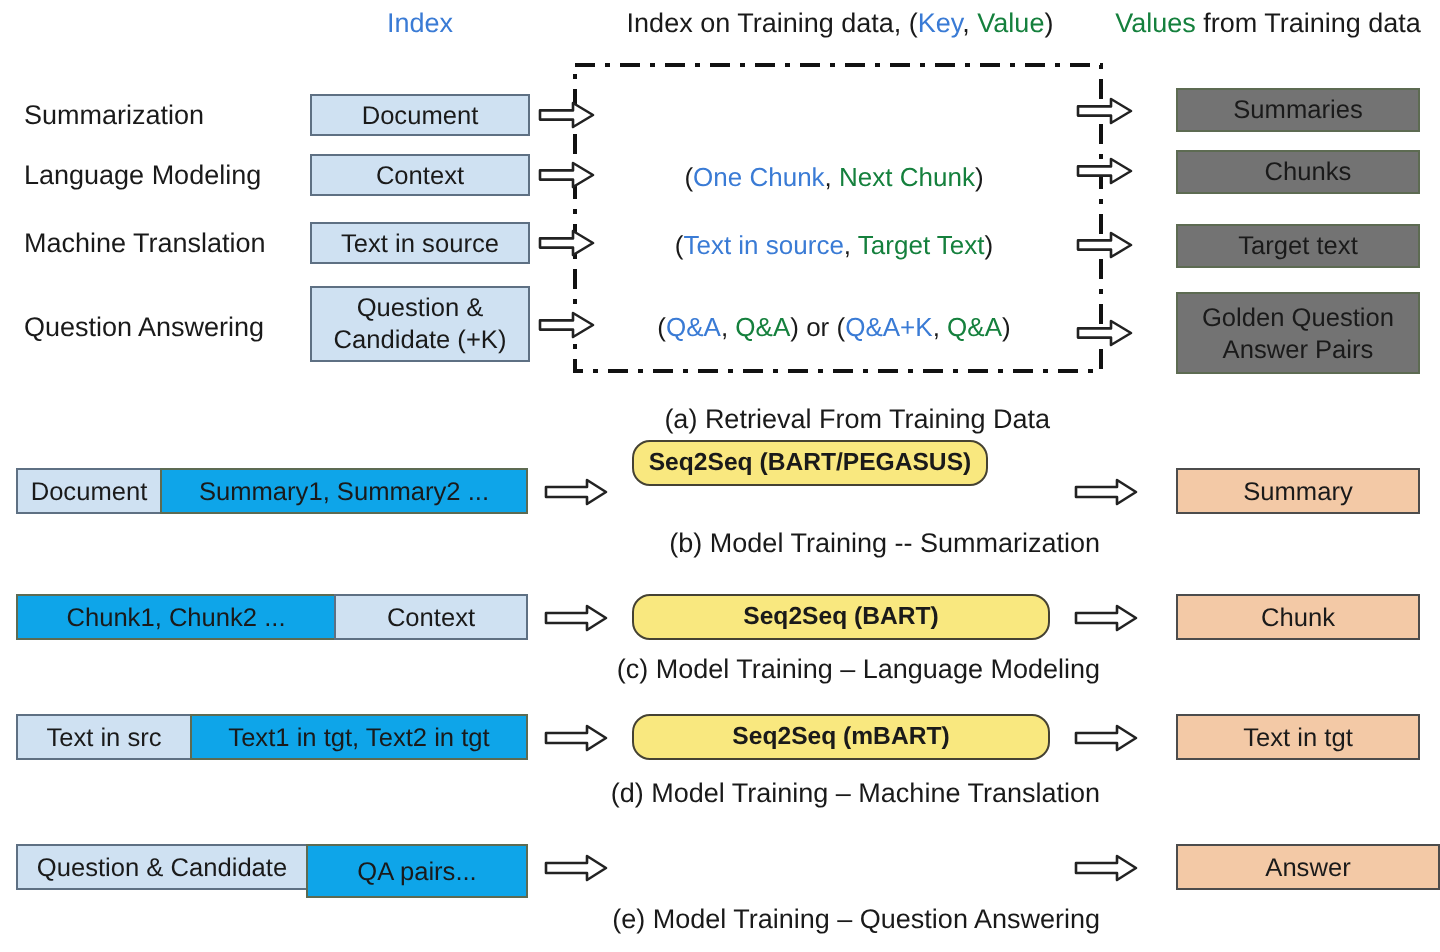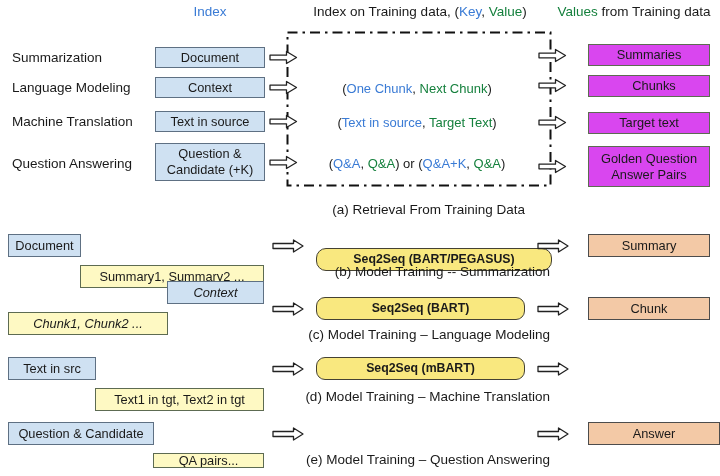--- a/index.html
+++ b/index.html
@@ -11,30 +11,30 @@
   .abs{position:absolute;}
   .hdr{font-size:13.5px;white-space:nowrap;text-align:center;}
   .tasklabel{font-size:13.5px;white-space:nowrap;}
   .pairline{font-size:13px;white-space:nowrap;text-align:center;}
   .cap{font-size:13.5px;white-space:nowrap;text-align:right;}
   .t-blue{color:#3a7bd5;}
   .t-green{color:#15803d;}
   .box{position:absolute;display:flex;align-items:center;justify-content:center;
        text-align:center;box-sizing:border-box;line-height:1.25;}
   .qbox{background:#cfe1f2;border:1.4px solid #5e7083;font-size:12.8px;}
-  .vbox{background:#d946ef;border:1.4px solid #5d6b52;font-size:12.8px;}
+  .vbox{background:#737373;border:1.4px solid #5d6b52;font-size:12.8px;}
   .mbox{background:#f9e87f;border:1.5px solid #454233;border-radius:9px;
         font-weight:bold;font-size:12.3px;}
   .obox{background:#f3c9a6;border:1.4px solid #4c4c4c;font-size:12.8px;}
   .cells{position:absolute;display:flex;box-sizing:border-box;}
   .cell{display:flex;align-items:center;justify-content:center;text-align:center;
         box-sizing:border-box;font-size:12.8px;white-space:nowrap;overflow:hidden;}
   .cell + .cell{margin-left:-1px;}
   .cellb{background:#cfe1f2;border:1.4px solid #5e7083;}
-  .cellg{background:#fef9c3;border:1.4px solid #5d6b52;margin-top:31px;}
+  .cellg{background:#0ea5e9;border:1.4px solid #5d6b52;}
   svg.icon{position:absolute;display:block;}
 </style>
 </head>
 <body>
 
 <div class="canvas">
 
   <div class="abs hdr t-blue" style="left:178px;top:4px;width:64px;">Index</div>
 
   <div class="abs hdr" style="left:300px;top:4px;width:240px;">
@@ -102,28 +102,28 @@
 
   <div class="abs cap" style="left:275px;top:202px;width:250px;">(a) Retrieval From Training Data</div>
 
   <div class="cells" style="left:8px;top:234px;width:256px;height:23px;">
     <div class="cell cellb" style="width:73px;height:23px;">Document</div>
     <div class="cell cellg" style="width:184px;height:23px;">Summary1, Summary2 ...</div>
   </div>
   <svg class="icon" style="left:271px;top:238px;" width="34" height="16" viewBox="0 0 34 16">
       <path d="M2 5.5 H22.5 V2 L32 8 L22.5 14 V10.5 H2 Z" fill="#ffffff" stroke="#222222" stroke-width="1.3" stroke-linejoin="round"></path>
     </svg>
-  <div class="box mbox" style="left:316px;top:248px;width:236px;height:23px;border-radius:10px;">Seq2Seq (BART/PEGASUS)</div>
+  <div class="box mbox" style="left:316px;top:220px;width:178px;height:23px;">Seq2Seq (BART/PEGASUS)</div>
   <svg class="icon" style="left:536px;top:238px;" width="34" height="16" viewBox="0 0 34 16">
       <path d="M2 5.5 H22.5 V2 L32 8 L22.5 14 V10.5 H2 Z" fill="#ffffff" stroke="#222222" stroke-width="1.3" stroke-linejoin="round"></path>
     </svg>
   <div class="box obox" style="left:588px;top:234px;width:122px;height:23px;">Summary</div>
   <div class="abs cap" style="left:290px;top:264px;width:260px;">(b) Model Training -- Summarization</div>
 
-  <div class="cells" style="left:8px;top:281px;width:256px;height:23px;font-style:italic;">
+  <div class="cells" style="left:8px;top:297px;width:256px;height:23px;">
     <div class="cell cellg" style="width:160px;height:23px;">Chunk1, Chunk2 ...</div>
     <div class="cell cellb" style="width:97px;height:23px;">Context</div>
   </div>
   <svg class="icon" style="left:271px;top:301px;" width="34" height="16" viewBox="0 0 34 16">
       <path d="M2 5.5 H22.5 V2 L32 8 L22.5 14 V10.5 H2 Z" fill="#ffffff" stroke="#222222" stroke-width="1.3" stroke-linejoin="round"></path>
     </svg>
   <div class="box mbox" style="left:316px;top:297px;width:209px;height:23px;">Seq2Seq (BART)</div>
   <svg class="icon" style="left:536px;top:301px;" width="34" height="16" viewBox="0 0 34 16">
       <path d="M2 5.5 H22.5 V2 L32 8 L22.5 14 V10.5 H2 Z" fill="#ffffff" stroke="#222222" stroke-width="1.3" stroke-linejoin="round"></path>
     </svg>
@@ -134,25 +134,26 @@
     <div class="cell cellb" style="width:88px;height:23px;">Text in src</div>
     <div class="cell cellg" style="width:169px;height:23px;">Text1 in tgt, Text2 in tgt</div>
   </div>
   <svg class="icon" style="left:271px;top:361px;" width="34" height="16" viewBox="0 0 34 16">
       <path d="M2 5.5 H22.5 V2 L32 8 L22.5 14 V10.5 H2 Z" fill="#ffffff" stroke="#222222" stroke-width="1.3" stroke-linejoin="round"></path>
     </svg>
   <div class="box mbox" style="left:316px;top:357px;width:209px;height:23px;">Seq2Seq (mBART)</div>
   <svg class="icon" style="left:536px;top:361px;" width="34" height="16" viewBox="0 0 34 16">
       <path d="M2 5.5 H22.5 V2 L32 8 L22.5 14 V10.5 H2 Z" fill="#ffffff" stroke="#222222" stroke-width="1.3" stroke-linejoin="round"></path>
     </svg>
+  <div class="box obox" style="left:588px;top:357px;width:122px;height:23px;">Text in tgt</div>
   <div class="abs cap" style="left:290px;top:389px;width:260px;">(d) Model Training – Machine Translation</div>
 
   <div class="cells" style="left:8px;top:422px;width:256px;height:23px;">
     <div class="cell cellb" style="width:146px;height:23px;">Question &amp; Candidate</div>
-    <div class="cell cellg" style="width:111px;height:15px;">QA pairs...</div>
+    <div class="cell cellg" style="width:111px;height:27px;">QA pairs...</div>
   </div>
   <svg class="icon" style="left:271px;top:426px;" width="34" height="16" viewBox="0 0 34 16">
       <path d="M2 5.5 H22.5 V2 L32 8 L22.5 14 V10.5 H2 Z" fill="#ffffff" stroke="#222222" stroke-width="1.3" stroke-linejoin="round"></path>
     </svg>
   <svg class="icon" style="left:536px;top:426px;" width="34" height="16" viewBox="0 0 34 16">
       <path d="M2 5.5 H22.5 V2 L32 8 L22.5 14 V10.5 H2 Z" fill="#ffffff" stroke="#222222" stroke-width="1.3" stroke-linejoin="round"></path>
     </svg>
   <div class="box obox" style="left:588px;top:422px;width:132px;height:23px;">Answer</div>
   <div class="abs cap" style="left:290px;top:452px;width:260px;">(e) Model Training – Question Answering</div>
 

